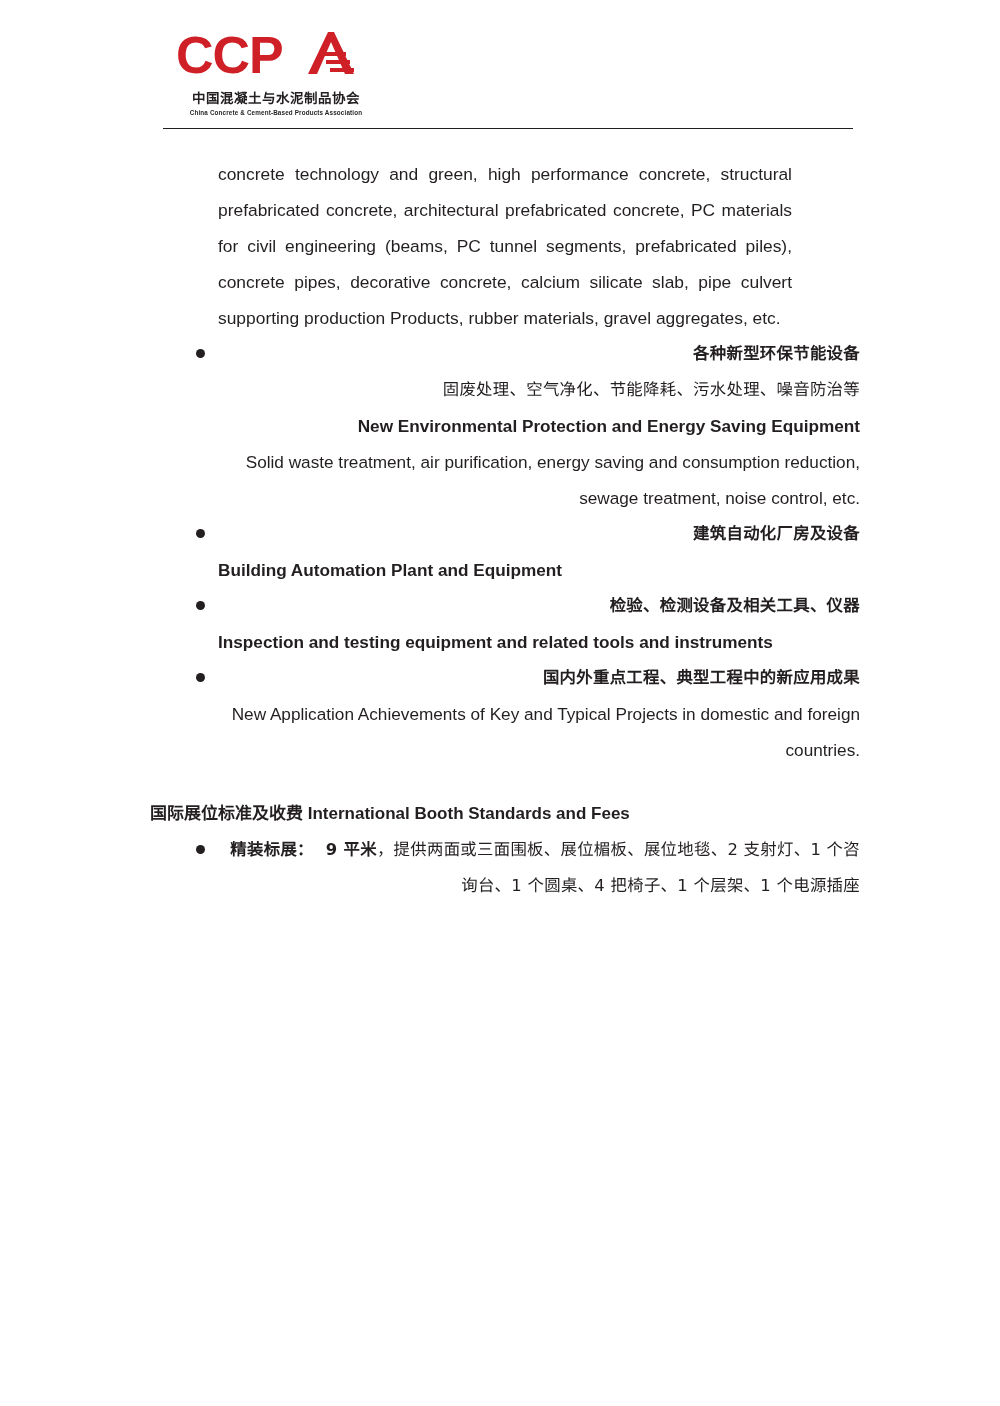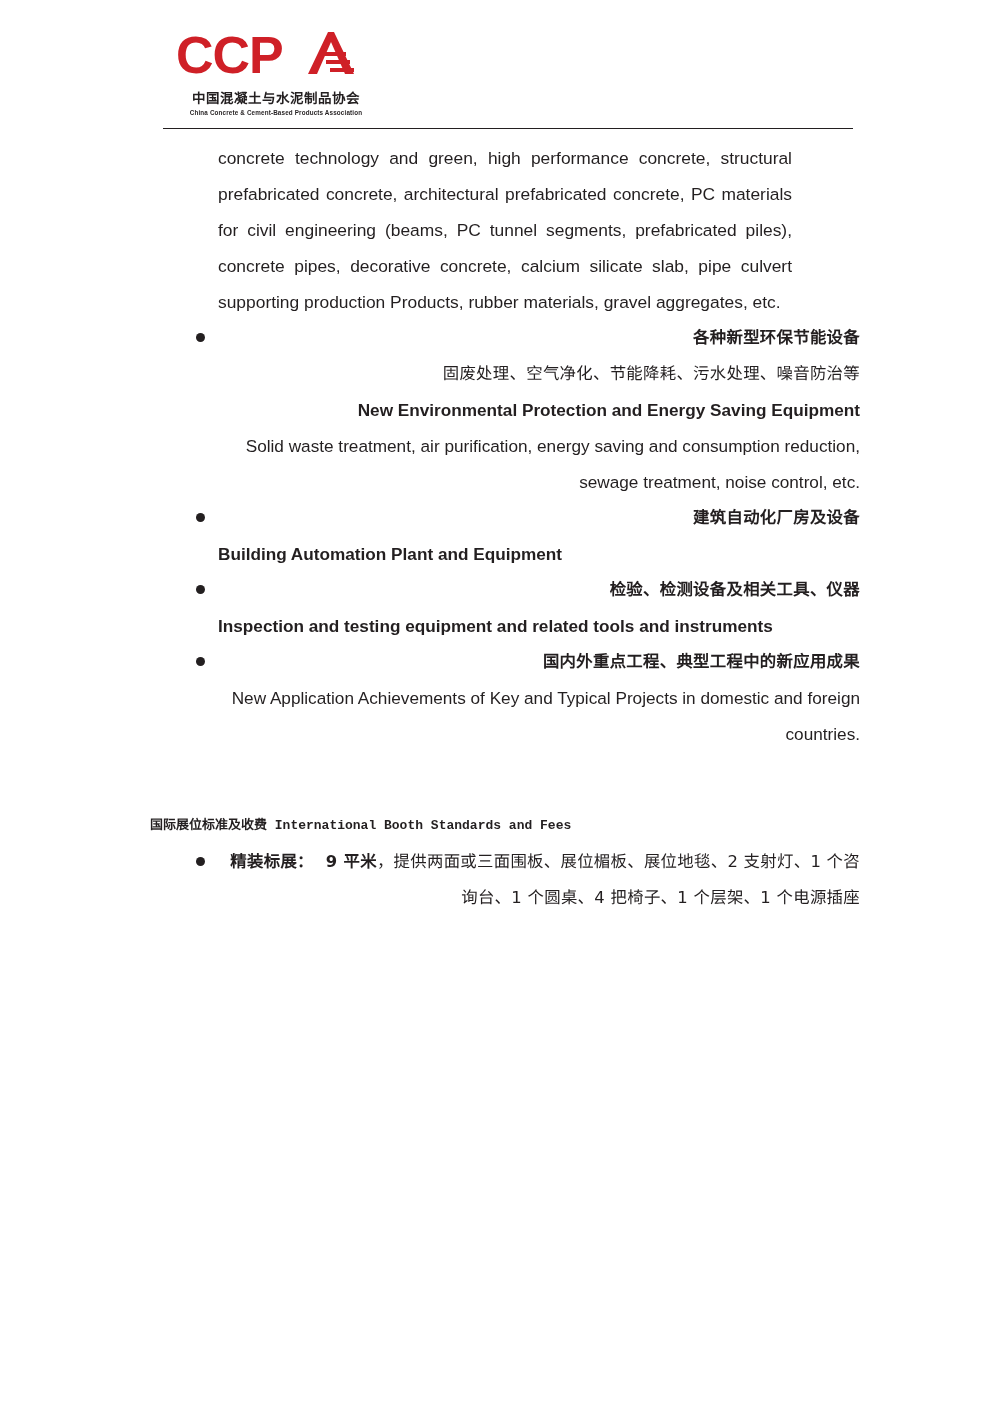--- a/index.html
+++ b/index.html
@@ -67,21 +67,21 @@
     top: 128px;
     width: 690px;
     height: 1px;
     background: #231f20;
   }
 
   
   .content {
     position: absolute;
     left: 150px;
-    top: 140px;
+    top: 156px;
     width: 710px;
   }
   p {
     margin: 0;
   }
   .para {
     font-family: "Liberation Sans", sans-serif;
     font-size: 17.4px;
     line-height: 36px;
     text-align: justify;
@@ -141,26 +141,26 @@
     font-size: 17.2px;
     font-weight: 400;
     line-height: 36px;
     color: #231f20;
     text-align: justify;
     text-justify: inter-word;
   }
   .en-body.nj { text-align: left; font-weight: bold; }
 
   .section-title {
-    font-family: Liberation Mono, monospace;
-    font-size: 13px;
-    font-weight: 700;
-    line-height: 36px;
-    color: #231f20;
-    margin-top: 56px;
+    font-family: Liberation Sans, sans-serif;
+    font-size: 17px;
+    font-weight: 700;
+    line-height: 36px;
+    color: #231f20;
+    margin-top: 28px;
     padding-left: 0px;
   }
   .mixed-para {
     text-align: justify;
     text-justify: inter-word;
   }
   .w-narrow { width: 642px; text-align: right; }
 </style>
 </head>
 <body>

